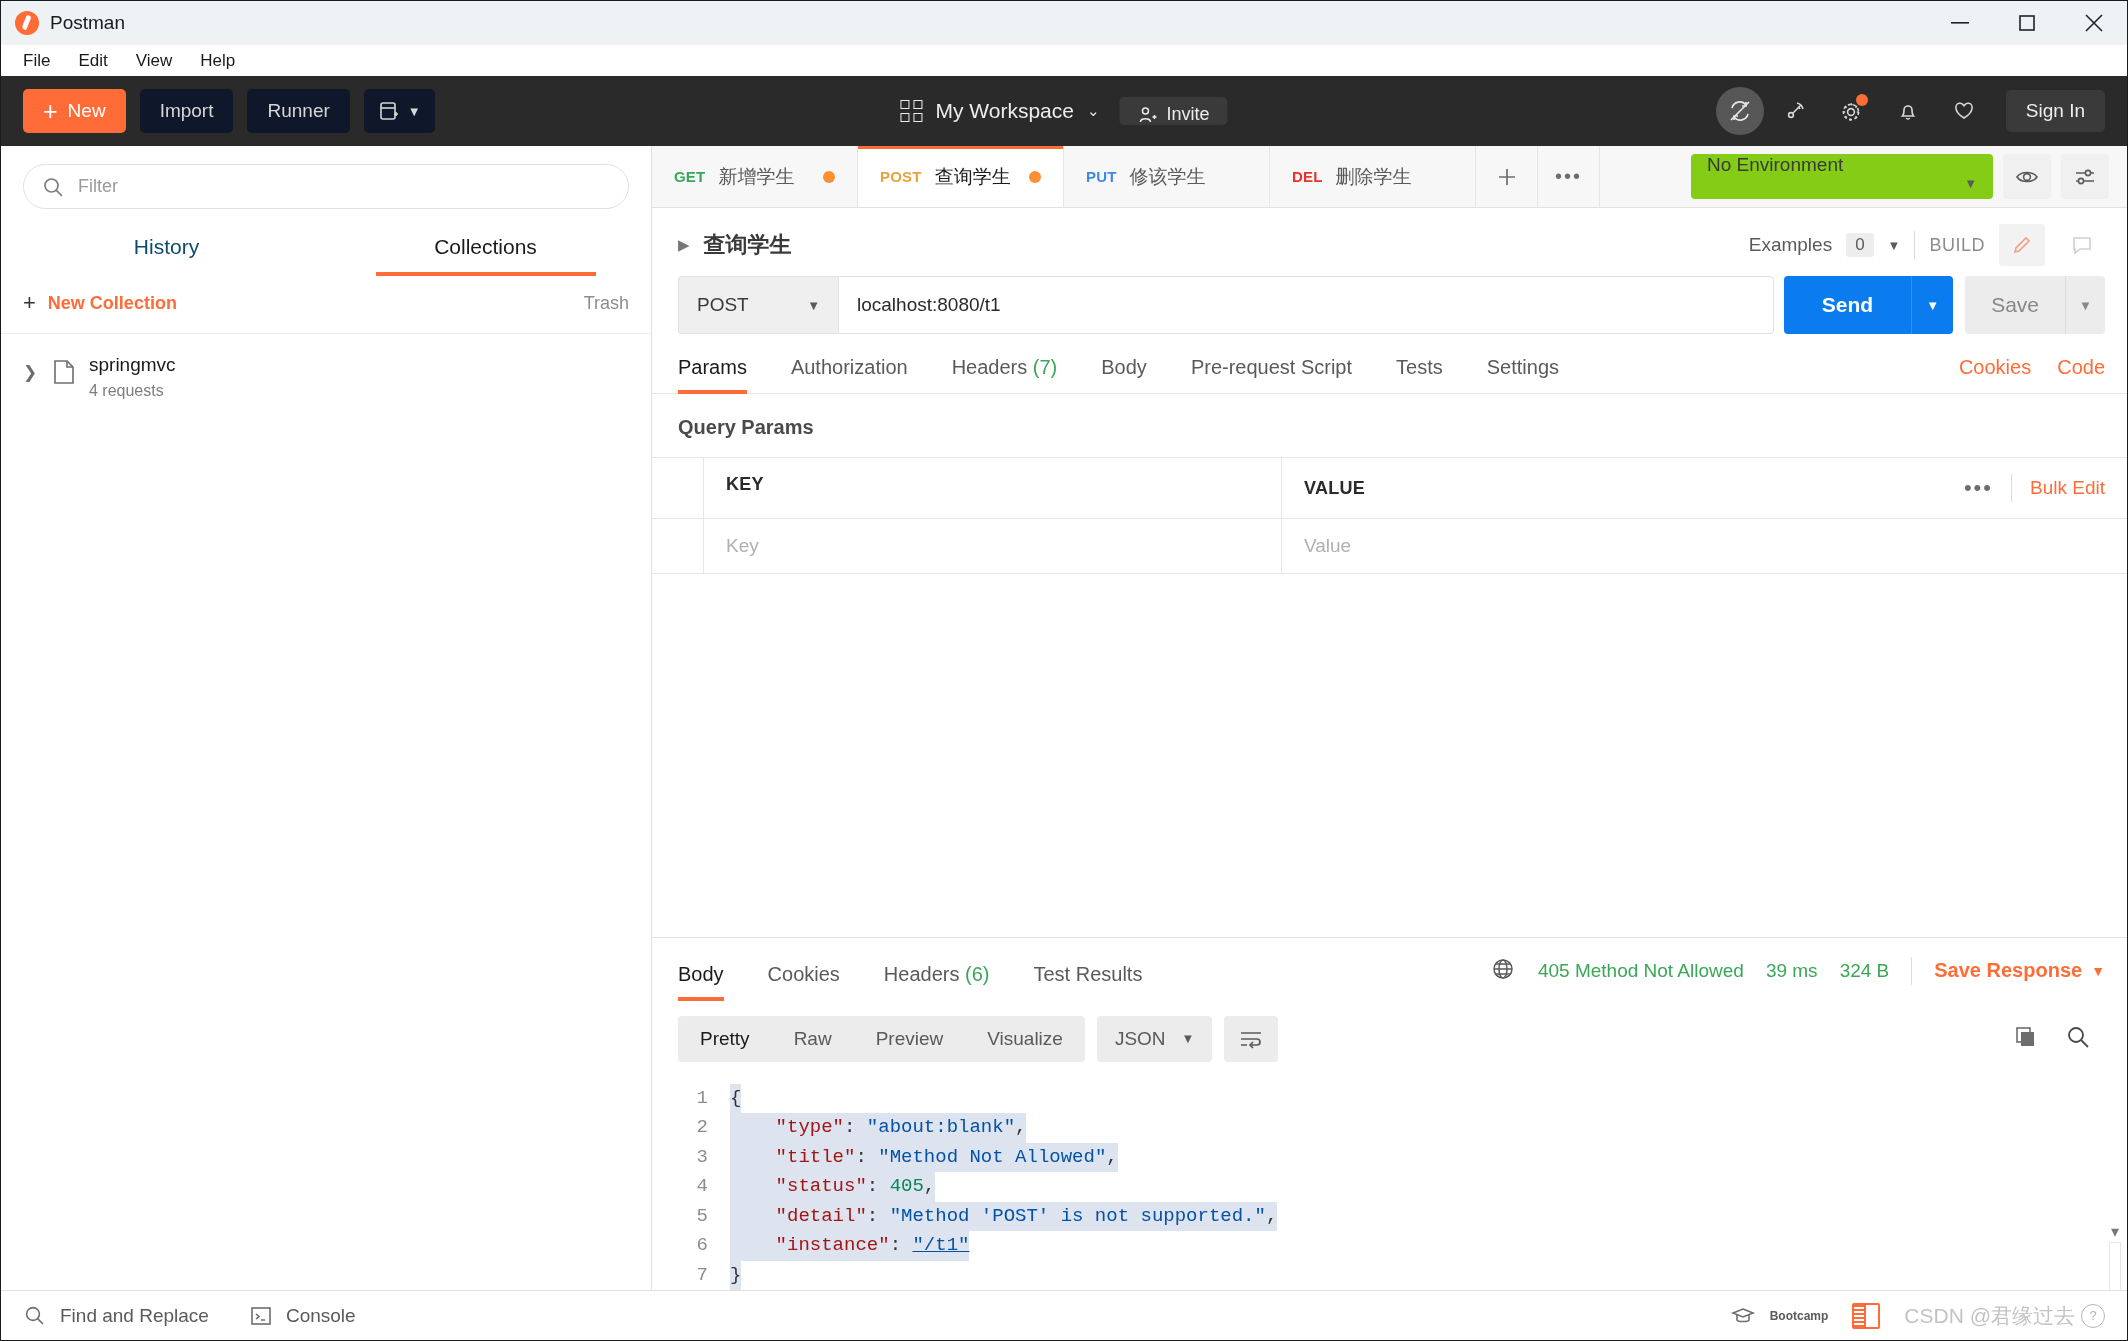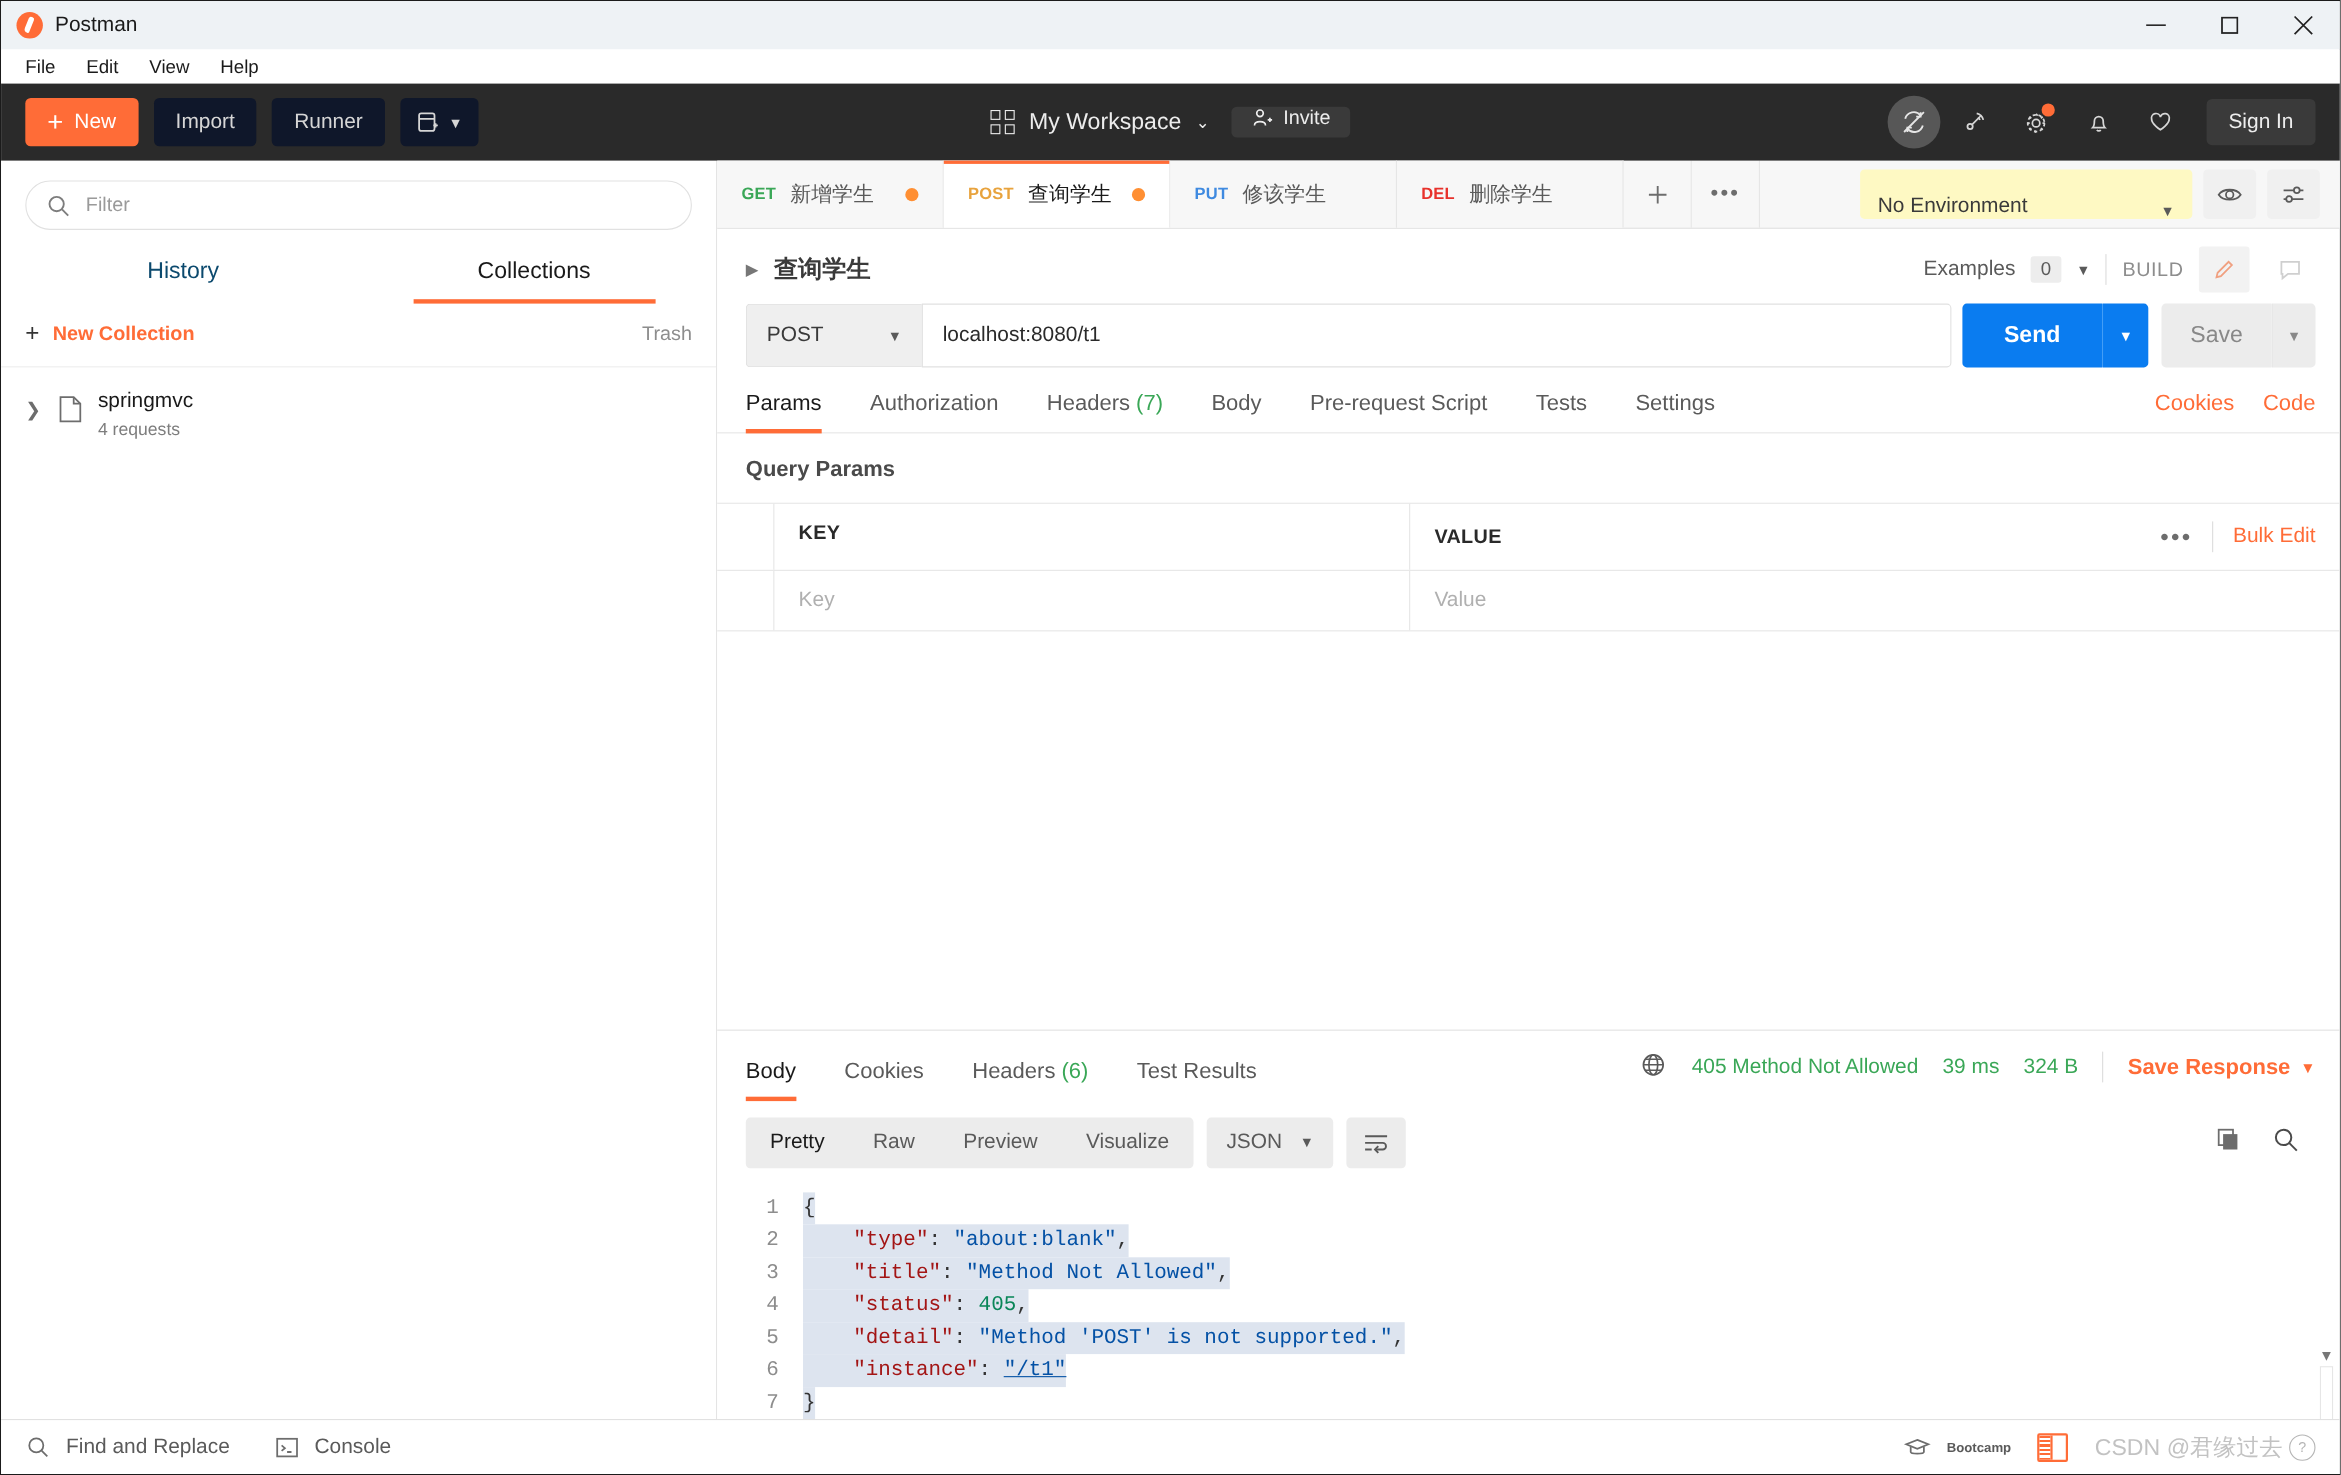--- a/index.html
+++ b/index.html
@@ -71,21 +71,21 @@
     display: flex; align-items: center; gap: 20px;
   }
   .ws-sel { display: flex; align-items: center; gap: 13px; color: #ededed; font-size: 21px; }
   .ws-grid {
     width: 22px; height: 22px; display: grid; grid-template-columns: 9px 9px;
     grid-template-rows: 9px 9px; gap: 4px;
   }
   .ws-grid i { border: 1.6px solid #ededed; display: block; }
   .btn-invite {
     background: #3a3a3a; color: #ededed; font-size: 18px; height: 28px;
-    border-radius: 5px; padding: 0 18px; display: flex; align-items: flex-start; gap: 9px;
+    border-radius: 5px; padding: 0 18px; display: flex; align-items: flex-end; gap: 9px;
   }
   .toolbar-right { margin-left: auto; display: flex; align-items: center; gap: 8px; }
   .ic-btn {
     width: 48px; height: 48px; border-radius: 50%;
     display: flex; align-items: center; justify-content: center;
     color: #d6d6d6; position: relative;
   }
   .ic-btn.active-circle { background: #575757; }
   .badge-dot {
     position: absolute; top: 7px; right: 8px; width: 12px; height: 12px;
@@ -160,22 +160,22 @@
   .tab-label { font-size: 19px; }
   .unsaved { width: 12px; height: 12px; border-radius: 50%; background: #ff8f33; margin-left: auto; }
   .tab-add, .tab-more {
     width: 62px; display: flex; align-items: center; justify-content: center;
     color: #6d6d6d; border-right: 1px solid #e6e6e6;
   }
   .env-zone {
     margin-left: auto; display: flex; align-items: center; gap: 10px; padding: 0 18px;
   }
   .env-select {
-    width: 302px; height: 45px; background: #fef9c3; border-radius: 4px;
-    display: flex; align-items: flex-end; padding: 0 16px; font-size: 19px; color: #3a3a3a;
+    width: 302px; height: 45px; background: #84cc16; border-radius: 4px;
+    display: flex; align-items: flex-start; padding: 0 16px; font-size: 19px; color: #3a3a3a; flex-direction: column;
   }
   .env-select .caret { margin-left: auto; font-size: 13px; color: #5a5a5a; }
   .sq-btn {
     width: 48px; height: 45px; border-radius: 4px; background: #f0f0f0;
     display: flex; align-items: center; justify-content: center; color: #5a5a5a;
   }
 
   .reqheader {
     display: flex; align-items: center; padding: 16px 22px 10px 26px; gap: 14px;
   }

